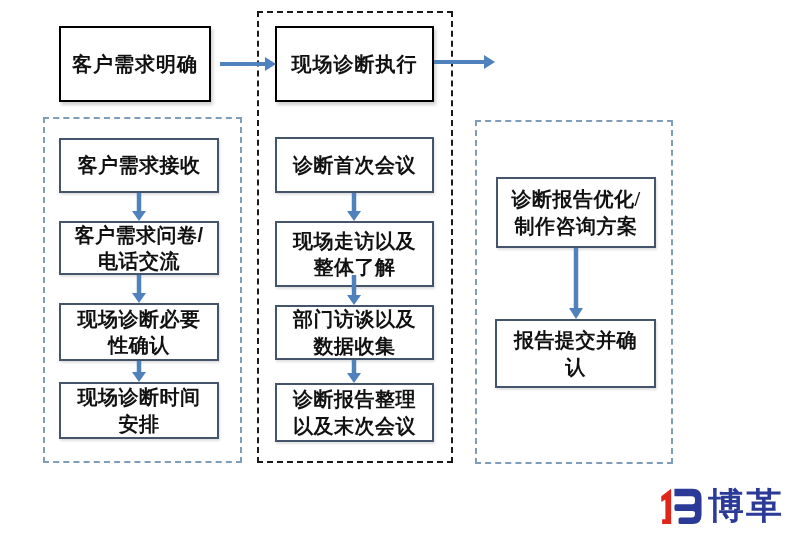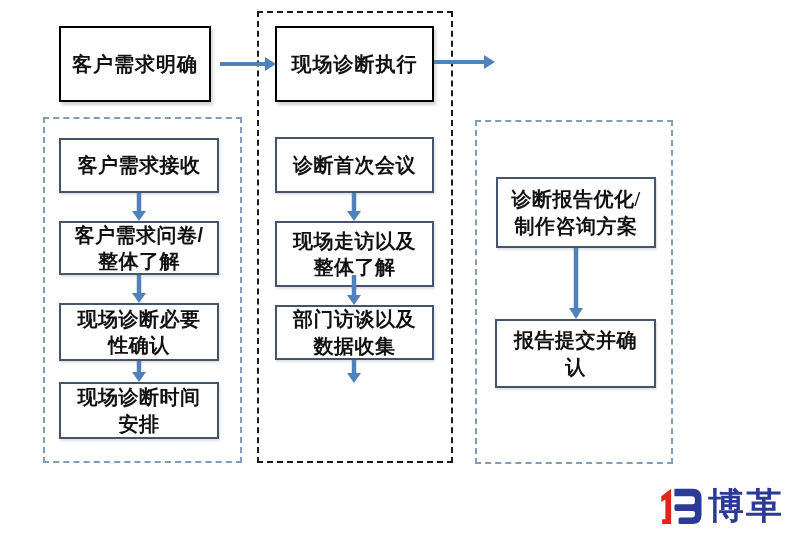--- a/index.html
+++ b/index.html
@@ -91,21 +91,21 @@
   <svg class="arrow" style="left:434px; top:53px;" width="61" height="18">
     <line class="arrow-line" x1="0" y1="9" x2="51" y2="9" stroke-width="4"></line>
     <polygon class="arrow-head" points="50,2 50,16 61,9"></polygon>
   </svg>
 
   <div class="box sub-box" style="left:59px; top:138px; width:160px; height:55px;">
     <span class="label">客户需求接收</span>
   </div>
   <div class="box sub-box" style="left:59px; top:221px; width:160px; height:54px;">
     <span class="label">客户需求问卷/
-整体了解</span>
+电话交流</span>
   </div>
   <div class="box sub-box" style="left:59px; top:303px; width:160px; height:58px;">
     <span class="label">现场诊断必要
 性确认</span>
   </div>
   <div class="box sub-box" style="left:59px; top:382px; width:160px; height:57px;">
     <span class="label">现场诊断时间
 安排</span>
   </div>
 
@@ -125,20 +125,24 @@
   <div class="box sub-box" style="left:275px; top:137px; width:159px; height:56px;">
     <span class="label">诊断首次会议</span>
   </div>
   <div class="box sub-box" style="left:275px; top:221px; width:159px; height:66px;">
     <span class="label">现场走访以及
 整体了解</span>
   </div>
   <div class="box sub-box" style="left:275px; top:305px; width:159px; height:55px;">
     <span class="label">部门访谈以及
 数据收集</span>
+  </div>
+  <div class="box sub-box" style="left:275px; top:383px; width:159px; height:59px;">
+    <span class="label">诊断报告整理
+以及末次会议</span>
   </div>
 
   <svg class="arrow" style="left:345px; top:193px;" width="18" height="28">
     <line class="arrow-line" x1="9" y1="0" x2="9" y2="19" stroke-width="4.5"></line>
     <polygon class="arrow-head" points="2,18 16,18 9,28"></polygon>
   </svg>
   <svg class="arrow" style="left:345px; top:275px;" width="18" height="30">
     <line class="arrow-line" x1="9" y1="0" x2="9" y2="21" stroke-width="4.5"></line>
     <polygon class="arrow-head" points="2,20 16,20 9,30"></polygon>
   </svg>

